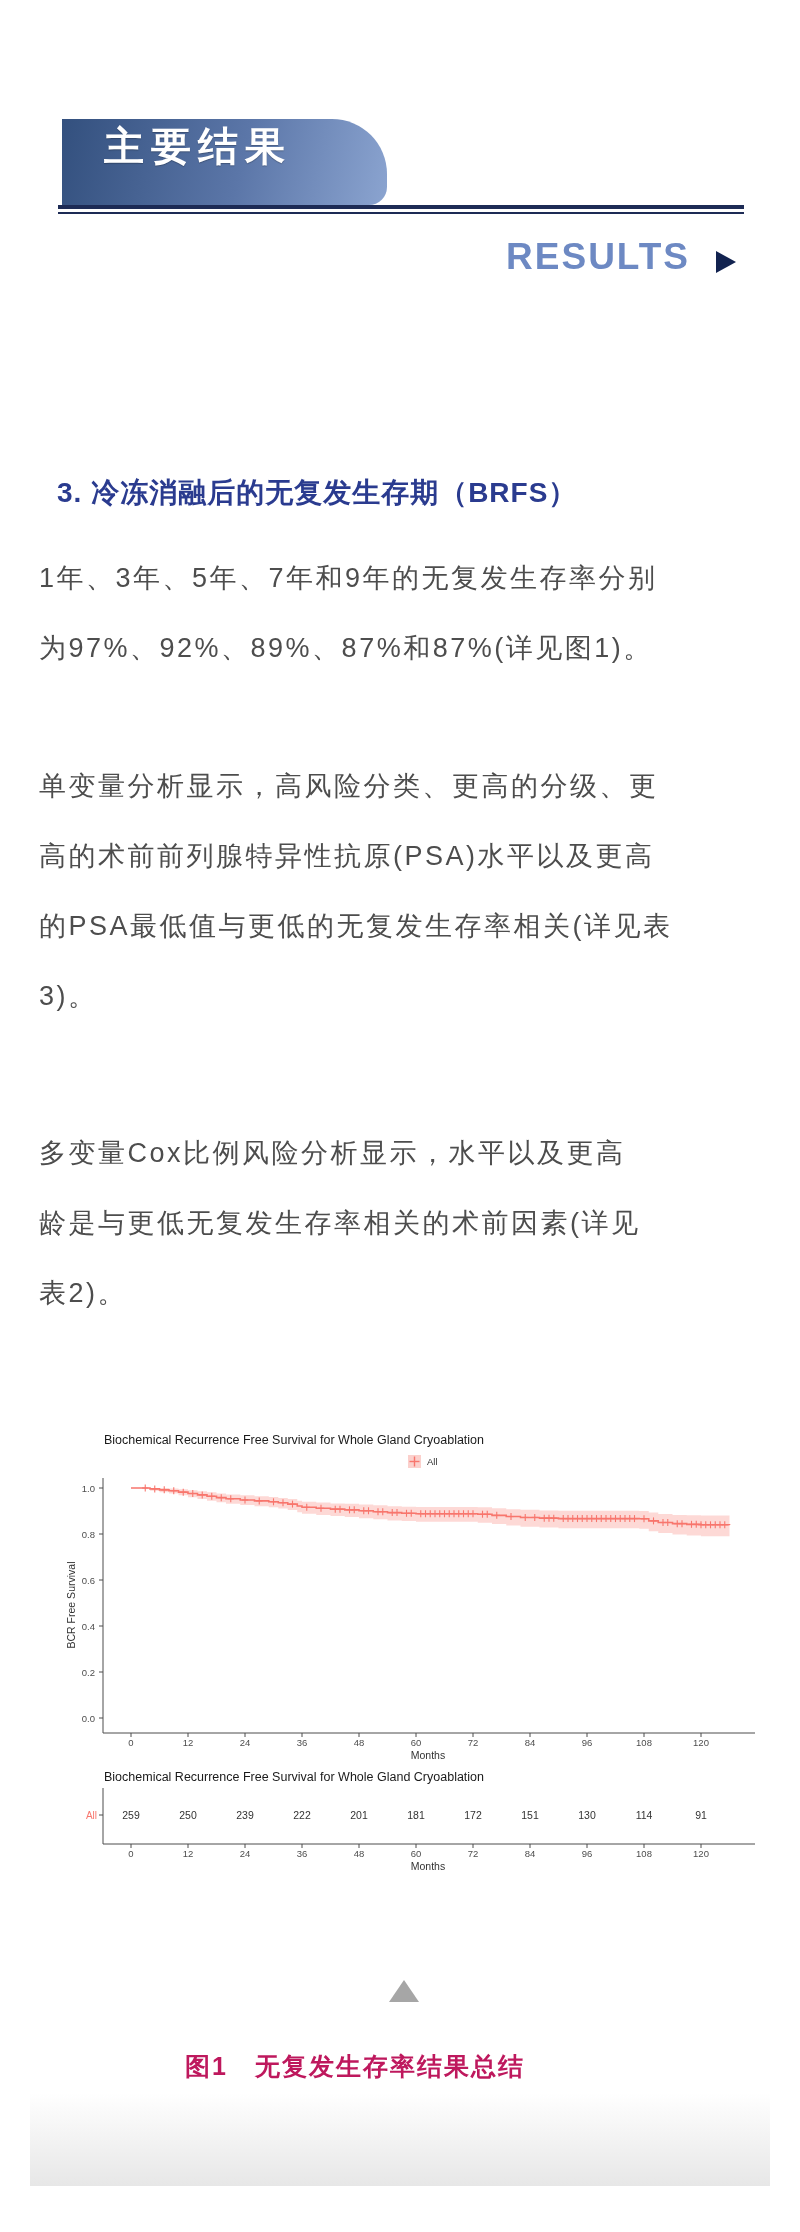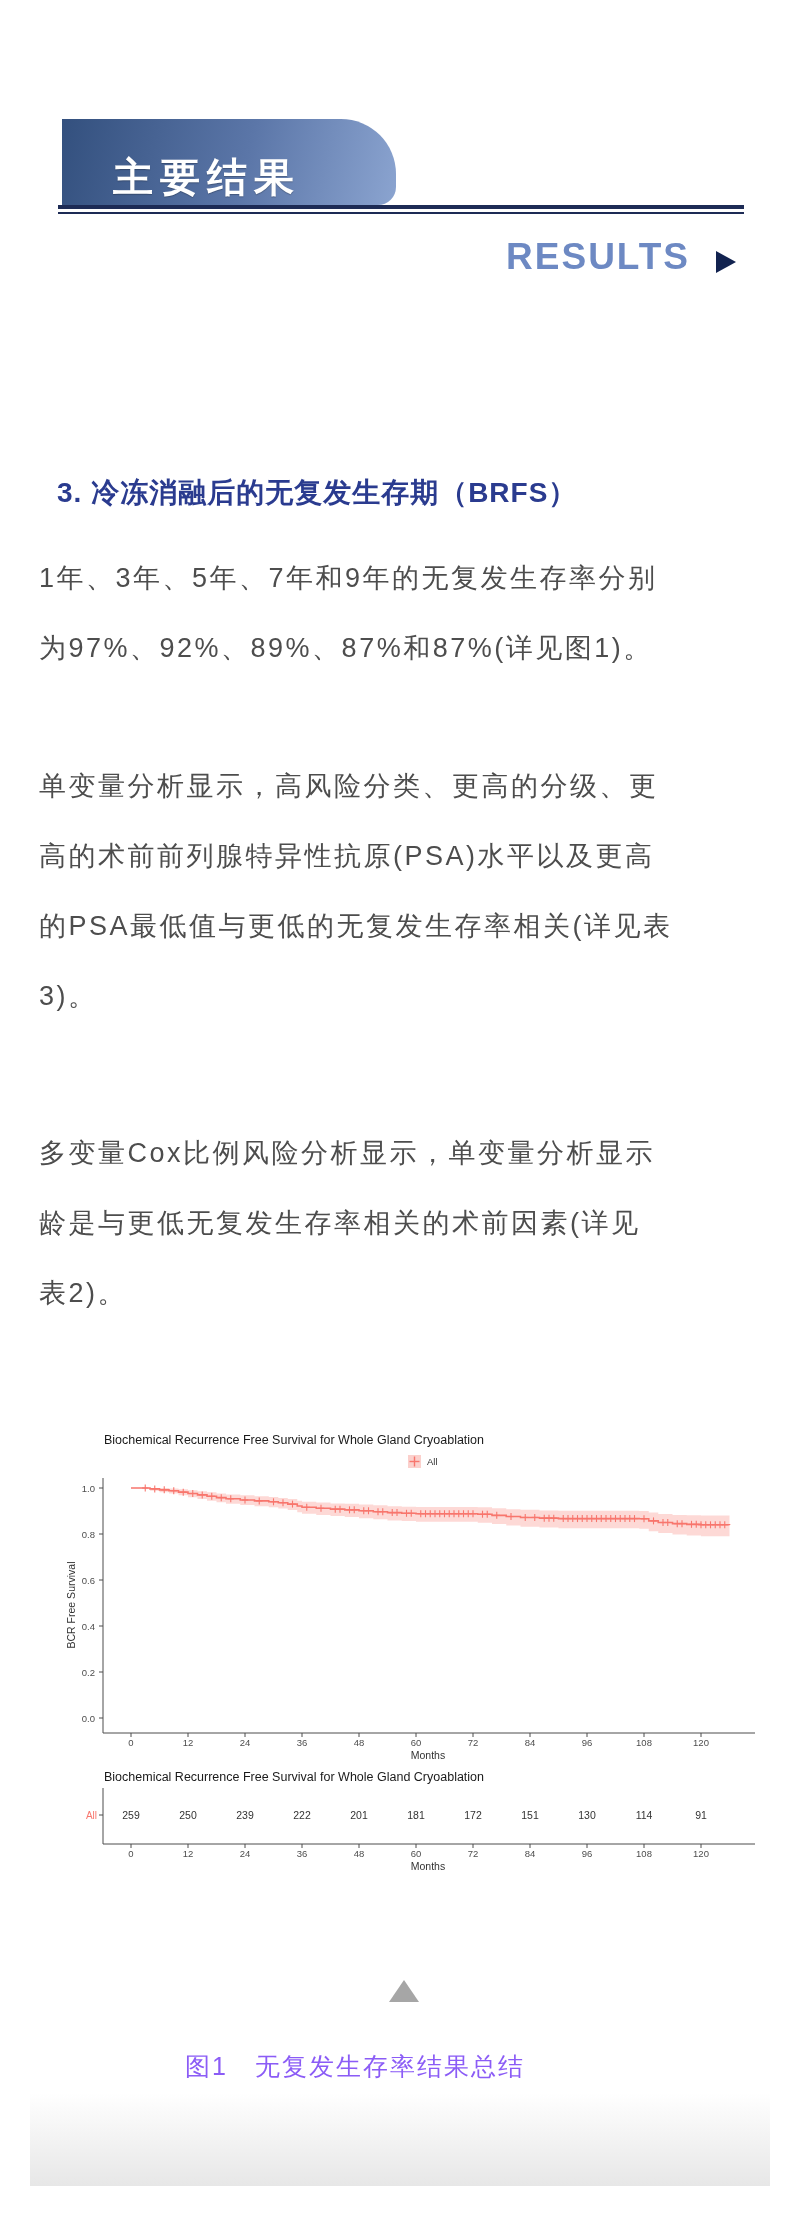--- a/index.html
+++ b/index.html
@@ -2,21 +2,21 @@
 <html><head>
 <meta charset="utf-8">
 <style>
   html,body{margin:0;padding:0;background:#ffffff;}
   body{width:800px;height:2232px;position:relative;overflow:hidden;
        font-family:"Liberation Sans",sans-serif;}
   .abs{position:absolute;}
   
   .banner{left:62px;top:119px;width:325px;height:86px;
           background:linear-gradient(103deg,#33507e 0%,#5b76a8 55%,#8ba4d0 100%);
-          border-radius:0 55px 18px 0;display:flex;align-items:flex-end;padding-left:9px;}
+          border-radius:0 55px 18px 0;display:flex;align-items:flex-start;}
   .banner-title{font-family:"Liberation Serif",serif;font-weight:bold;color:#ffffff;
           font-size:40px;letter-spacing:7px;padding-left:42px;text-shadow:0 1px 1px rgba(0,0,0,.25);}
   .rule{left:58px;width:686px;background:#1d2b55;}
   .rule-thick{top:205px;height:3.5px;}
   .rule-thin{top:212px;height:2px;}
   .results-label{top:236px;right:110px;font-family:Liberation Sans, sans-serif;
           font-weight:bold;font-size:37px;color:#6d89c3;letter-spacing:2px;}
   .results-arrow{left:716px;top:251px;width:0;height:0;
           border-top:11px solid transparent;border-bottom:11px solid transparent;
           border-left:20px solid #122350;}
@@ -25,21 +25,21 @@
   .body-par{left:39px;width:700px;font-size:27px;line-height:70px;color:#4d4d4d;
           letter-spacing:2.5px;white-space:pre-line;margin:0;}
   .p1{top:543px;}
   .p2{top:751px;}
   .p3{top:1118px;}
   .km-figure{left:55px;top:1428px;}
   .collapse-tri{left:389px;top:1980px;width:0;height:0;cursor:pointer;
           border-left:15px solid transparent;border-right:15px solid transparent;
           border-bottom:22px solid #a6a6a6;}
   .caption{left:0;top:2050px;width:710px;text-align:center;font-size:25px;
-          font-weight:400;color:#8b5cf6;letter-spacing:2px;}
+          font-weight:700;color:#be185d;letter-spacing:2px;}
   .next-card{left:30px;top:2093px;width:740px;height:93px;
           background:linear-gradient(to bottom,#ffffff 0%,#f4f4f4 45%,#e7e7e7 100%);}
 </style>
 </head>
 <body>
 
 <div>
 
   <div class="abs banner">
     <span class="banner-title">主要结果</span>
@@ -51,21 +51,21 @@
   <div class="abs results-arrow"></div>
 
   <h2 class="abs section-title">3. 冷冻消融后的无复发生存期（BRFS）</h2>
 
   <p class="abs body-par p1">1年、3年、5年、7年和9年的无复发生存率分别
 为97%、92%、89%、87%和87%(详见图1)。</p>
   <p class="abs body-par p2">单变量分析显示，高风险分类、更高的分级、更
 高的术前前列腺特异性抗原(PSA)水平以及更高
 的PSA最低值与更低的无复发生存率相关(详见表
 3)。</p>
-  <p class="abs body-par p3">多变量Cox比例风险分析显示，单变量分析显示
+  <p class="abs body-par p3">多变量Cox比例风险分析显示，水平以及更高
 龄是与更低无复发生存率相关的术前因素(详见
 表2)。</p>
 
   <svg id="km-figure" class="abs km-figure" width="720" height="452" viewBox="0 0 720 452">
       <text x="49" y="16" font-size="12.5" text-anchor="start" fill="#1a1a1a" font-family="&quot;Liberation Sans&quot;, sans-serif">Biochemical Recurrence Free Survival for Whole Gland Cryoablation</text>
       <rect x="353" y="27" width="13" height="13" fill="#fbd0cc"></rect>
       <line x1="354.5" y1="33.5" x2="364.5" y2="33.5" stroke="#f8766d" stroke-width="1.4"></line>
       <line x1="359.5" y1="28.5" x2="359.5" y2="38.5" stroke="#f8766d" stroke-width="1.4"></line>
       <text x="372" y="37" font-size="9.5" text-anchor="start" fill="#333333" font-family="&quot;Liberation Sans&quot;, sans-serif">All</text>
       <path d="M76,60H95V60H104.5V60H114V60.46000000000001H123.5V61.150000000000006H133V62.30000000000001H142.5V63.22H152V64.37H161.5V65.52000000000001H171V66.44H185.25V67.36000000000001H199.5V68.28H213.75V68.97H223.25V69.89000000000001H232.75V71.04000000000002H242.25V72.65H247V73.80000000000001H261.25V74.48999999999998H275.5V75.41H289.75V75.86999999999998H304V76.56H318.25V77.25H332.5V78.16999999999999H346.75V78.63H361V79.09H422.75V79.32H437V80.23999999999998H451.25V81.16H465.5V81.85H484.5V82.53999999999999H503.5V82.76999999999998H584.25V83H593.75V84.60999999999999H603.25V85.99000000000001H617.5V86.91H631.75V87.37H646V87.6H674.5V87.6H674.5V108.75999999999999H674.5V108.29999999999998H646V107.38H631.75V106.45999999999998H617.5V105.07999999999998H603.25V103.23999999999998H593.75V100.71000000000001H584.25V100.25H503.5V99.56H484.5V98.64000000000001H465.5V97.49000000000001H451.25V96.11000000000001H437V94.73000000000002H422.75V93.81H361V93.12H346.75V92.43H332.5V91.28H318.25V90.13H304V88.97999999999999H289.75V88.06H275.5V86.91H261.25V85.75999999999999H247V84.15H242.25V82.07999999999998H232.75V80.47H223.25V79.32H213.75V78.16999999999999H199.5V77.01999999999998H185.25V75.63999999999999H171V74.26000000000002H161.5V72.65H152V71.04000000000002H142.5V69.20000000000002H133V67.36000000000001H123.5V65.52000000000001H114V64.14000000000001H104.5V62.75999999999999H95V60H76Z" fill="rgba(248,118,109,0.28)" stroke="none"></path>

